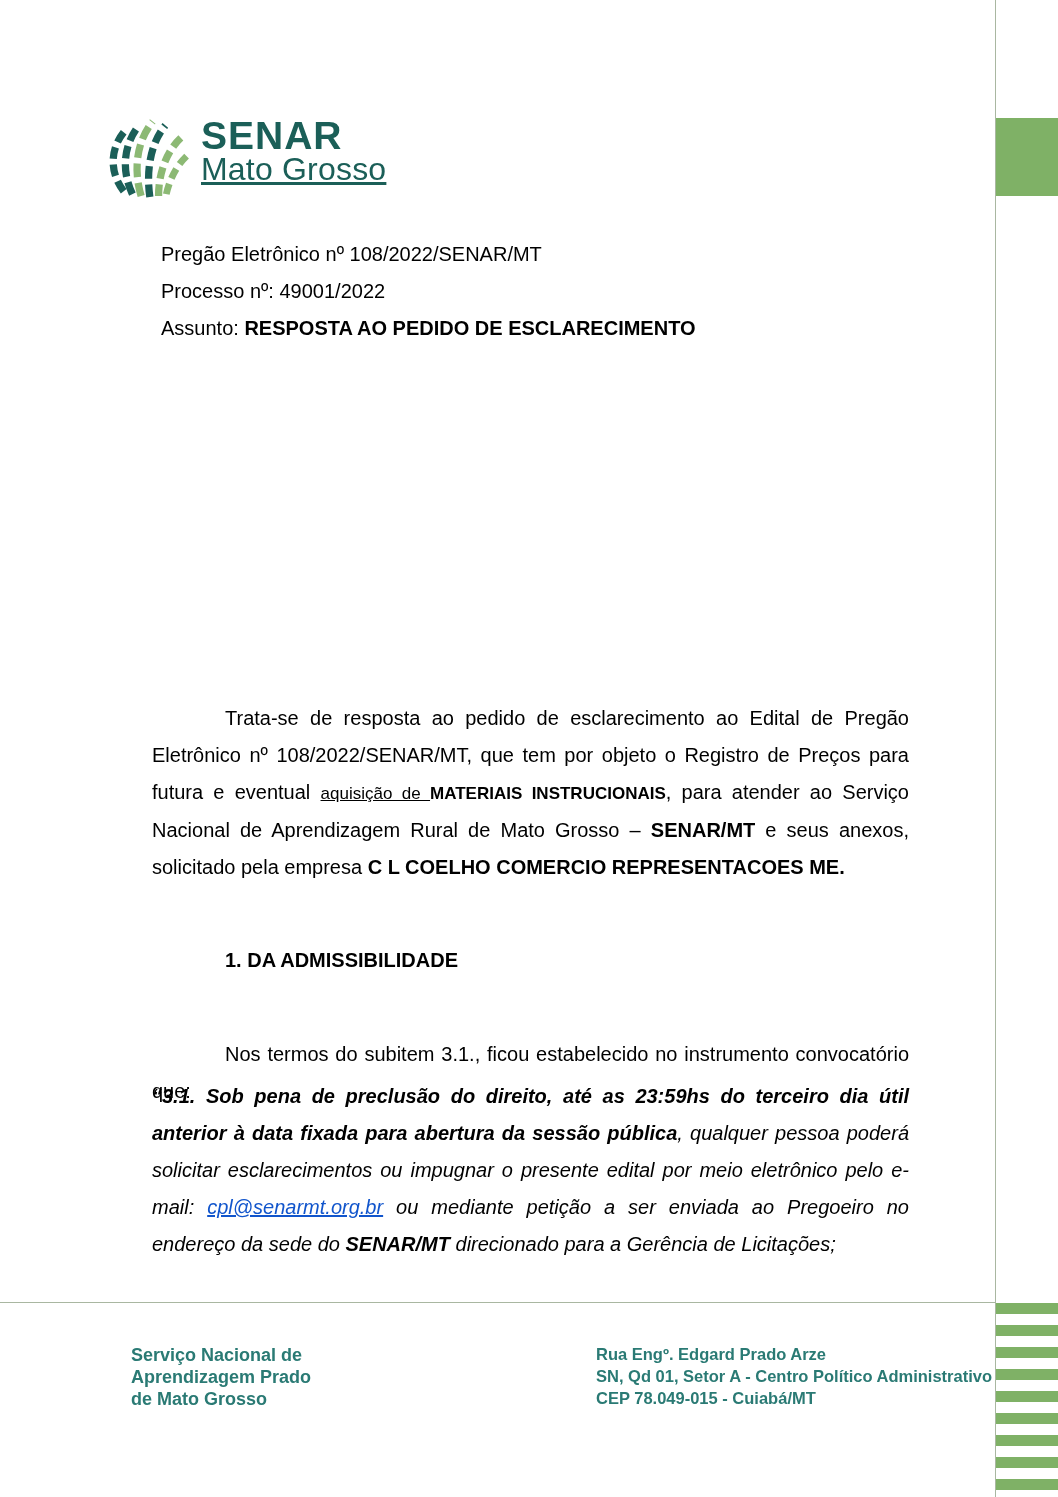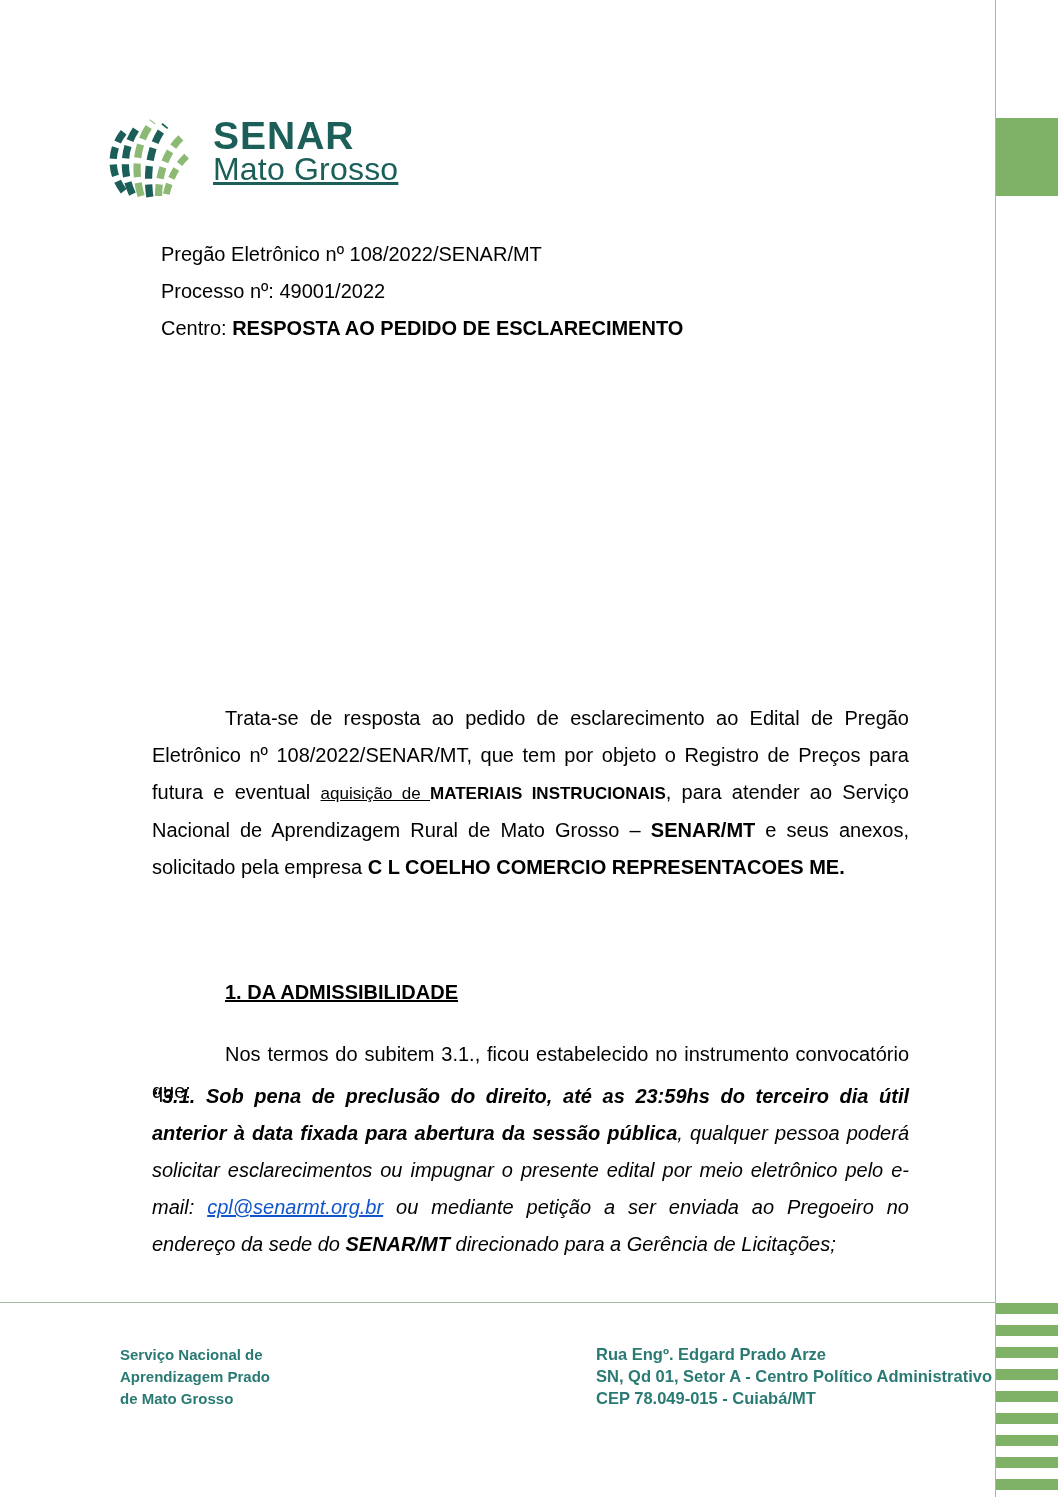--- a/index.html
+++ b/index.html
@@ -26,21 +26,21 @@
       var(--accent-green, #7fb166) 0 11px, #ffffff 11px 22px);
   }
   .footer-line {
     position:absolute; left:0; top:1302px; width:996px; height:1px;
     background:var(--rule-line, #a9b7a1);
   }
 
   
   .logo { position:absolute; left:95px; top:106px; display:flex; align-items:flex-start; }
   .logo-icon { width:100px; height:92px; }
-  .logo-text { margin-left:18px; padding-top:10px; }
+  .logo-text { margin-left:6px; padding-top:10px; }
   .logo-name {
     font-size:39px; font-weight:bold; letter-spacing:1px;
     color:var(--teal-dark, #1b5f58); line-height:40px;
   }
   .logo-region {
     font-size:32px; font-weight:normal; letter-spacing:0.2px;
     color:var(--teal-dark, #1b5f58); line-height:27px;text-decoration:underline;
   }
 
   
@@ -48,33 +48,33 @@
     position:absolute; left:152px; top:236px; width:760px;
     font-size:20px; line-height:37px;margin-left:9px;
   }
   .b { font-weight:bold; }
 
   
   .body-text { position:absolute; left:152px; width:757px; font-size:20px; line-height:37px; }
   .p-indent { text-indent:73px; }
   .just { text-align:justify; }
   .para1 { top:700px; }
-  .heading1 { top:974px; font-weight:bold; padding-left:73px;text-decoration:underline; }
+  .heading1 { top:942px; font-weight:bold; padding-left:73px; }
   .para2 { top:996px;margin-top:40px; }
   .quote { top:1078px; font-style:italic; }
   .small-run { font-size:17px;text-decoration:underline; }
   .small-bold-run { font-size:17px; font-weight:bold; }
   .email-link {
     color:var(--link-blue, #1155cc); text-decoration:underline; font-style:italic;
   }
 
   
   .footer-org {
-    position:absolute; left:120px; top:1344px;
-    font-size:15px; font-weight:bold; line-height:22px;
+    position:absolute; left:131px; top:1344px;
+    font-size:18px; font-weight:bold; line-height:22px;
     color:var(--teal-footer, #2a7a74);
   }
   .footer-address {
     position:absolute; left:596px; top:1343px;
     font-size:16.5px; font-weight:bold; line-height:22px;
     color:var(--teal-footer, #2a7a74);
   }
 </style>
 </head>
 <body>
@@ -97,21 +97,21 @@
     </svg>
     <div class="logo-text">
       <div class="logo-name">SENAR</div>
       <div class="logo-region">Mato Grosso</div>
     </div>
   </div>
 
   <div class="doc-header">
     <div>Pregão Eletrônico nº 108/2022/SENAR/MT</div>
     <div>Processo nº: 49001/2022</div>
-    <div><span>Centro: </span><span class="b">RESPOSTA AO PEDIDO DE ESCLARECIMENTO</span></div>
+    <div><span>Assunto: </span><span class="b">RESPOSTA AO PEDIDO DE ESCLARECIMENTO</span></div>
   </div>
 
   <p class="body-text just p-indent para1"><span>Trata-se de resposta ao pedido de esclarecimento ao Edital de Pregão Eletrônico nº 108/2022/SENAR/MT, que tem por objeto o Registro de Preços para futura e eventual </span><span class="small-run">aquisição de </span><span class="small-bold-run">MATERIAIS INSTRUCIONAIS</span><span>, para atender ao Serviço Nacional de Aprendizagem Rural de Mato Grosso – </span><span class="b">SENAR/MT</span><span> e seus anexos, solicitado pela empresa </span><span class="b">C L COELHO COMERCIO REPRESENTACOES ME.</span></p>
 
   <h2 class="body-text heading1">1. DA ADMISSIBILIDADE</h2>
 
   <p class="body-text just p-indent para2">Nos termos do subitem 3.1., ficou estabelecido no instrumento convocatório que:</p>
 
   <p class="body-text just quote"><span class="b">“3.1. Sob pena de preclusão do direito, até as 23:59hs do terceiro dia útil anterior à data fixada para abertura da sessão pública</span><span>, qualquer pessoa poderá solicitar esclarecimentos ou impugnar o presente edital por meio eletrônico pelo e-mail: </span><a href="#" class="email-link">cpl@senarmt.org.br</a><span>  ou mediante petição a ser enviada ao Pregoeiro no endereço da sede do </span><span class="b">SENAR/MT</span><span> direcionado para a Gerência de Licitações;</span></p>
 

